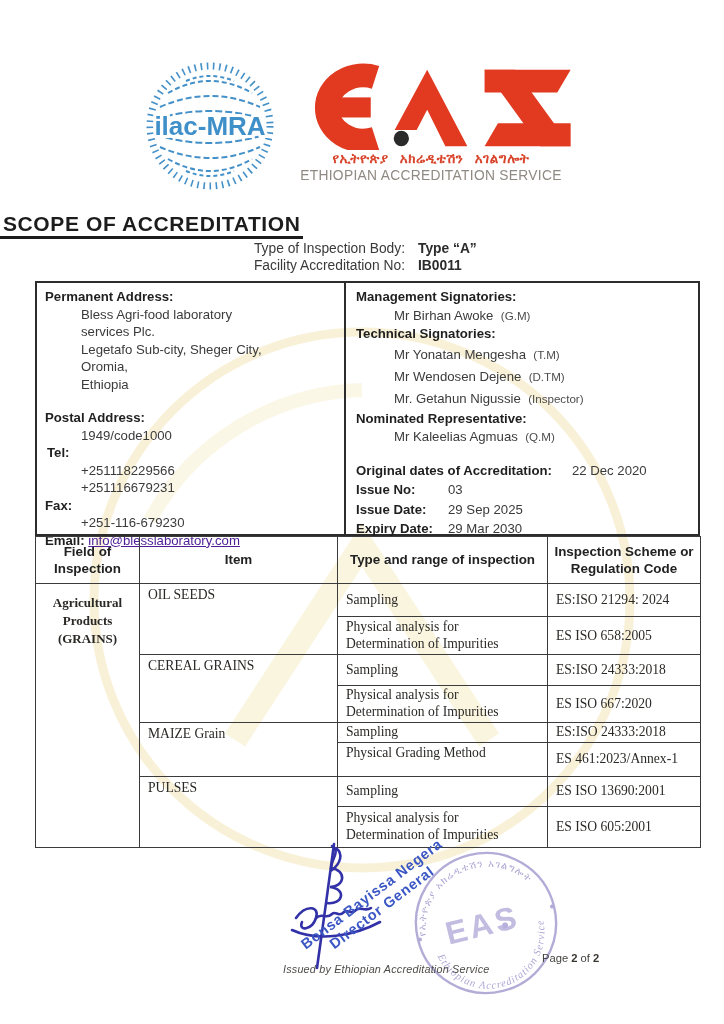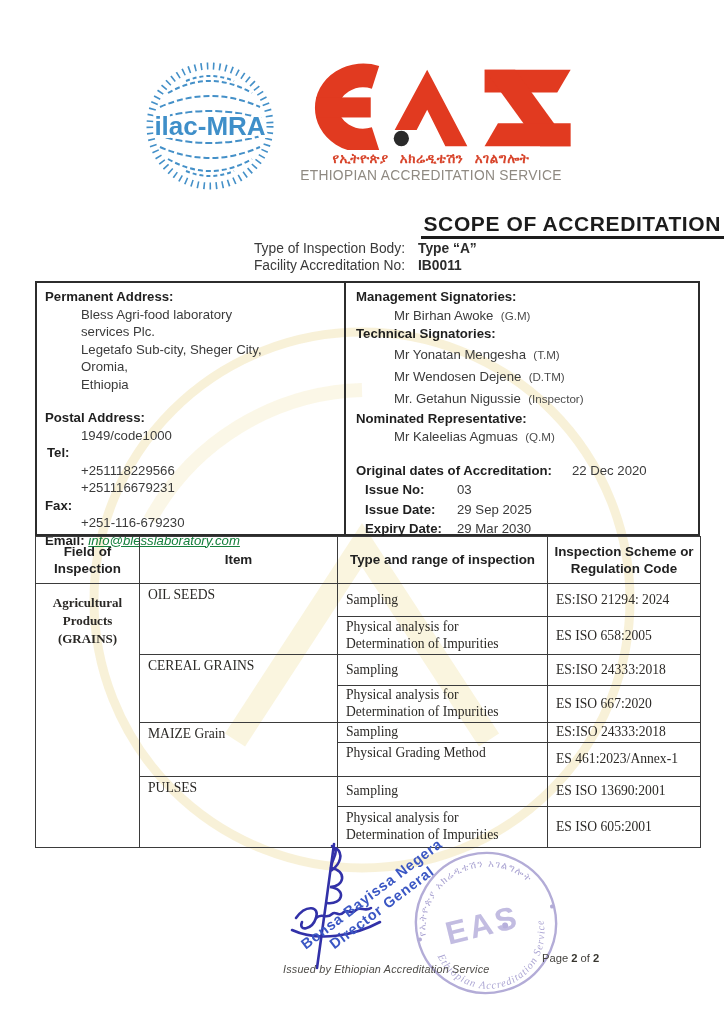--- a/index.html
+++ b/index.html
@@ -12,41 +12,41 @@
   .watermark{position:absolute; left:0; top:0; width:724px; height:1024px; pointer-events:none;}
   
   .ilac-logo{position:absolute; left:146px; top:57px;}
   .eas-logo{position:absolute; left:286px; top:62px; width:290px;}
   .eas-letters{display:block; width:290px; height:88px;}
   .eas-amharic{margin-top:1px; color:#d8452c; font-weight:bold; font-size:13.5px;
     text-align:center; letter-spacing:0.5px; word-spacing:7px; white-space:nowrap;}
   .eas-english{color:#8f8a82; font-size:13.8px; letter-spacing:0.3px; text-align:center;
     margin-top:1px; white-space:nowrap;}
   
-  .doc-title{position:absolute; top:212px; left:0; width:724px; text-align:right;
+  .doc-title{position:absolute; top:212px; left:0; width:724px; text-align:left;
     font-size:21px; font-weight:bold; letter-spacing:0.6px; color:#1c1c1c;}
   .doc-title span{border-bottom:3px solid #1c1c1c; padding:0 3px 1px;}
   .subrow{position:absolute; left:110px; width:500px; display:flex; font-size:13.8px; color:#3a3a3a;}
   .subrow .lab{width:295px; text-align:right;}
   .subrow .val{font-weight:bold; margin-left:13px; color:#2c2c2c;}
   .subrow1{top:241px;} .subrow2{top:258px;}
   
   .infobox{position:absolute; left:35px; top:281px; width:665px; height:255px;
     border:2px solid #2c2c2c; box-sizing:border-box; font-size:13.2px; color:#3b3b3b;}
   .leftcol{position:absolute; left:0; top:0; width:251px; height:100%;
     padding:5px 8px 16px 8px; box-sizing:border-box; line-height:17.5px;}
   .rightcol{position:absolute; left:307px; top:0; right:0; height:100%;
     border-left:2px solid #2c2c2c; padding:5px 10px 0 10px; box-sizing:border-box; line-height:18.5px;}
   .blab{font-weight:bold; color:#1f1f1f;}
   .ind{padding-left:36px;} .ind2{padding-left:38px;}
   .tech-line{line-height:22px;} .gap14{height:14px;} .gap16{height:16px;}
   .qual{font-size:11.6px; color:#4c4c4c;}
-  .email-link{color:#15803d; text-decoration:underline;font-style:italic;}
+  .email-link{color:#4c1d95; text-decoration:underline;}
   .drow{display:flex; line-height:19.5px;}
-  .dlab{font-weight:bold; color:#1f1f1f; min-width:78px; padding-right:14px; white-space:nowrap;margin-left:9px;}
+  .dlab{font-weight:bold; color:#1f1f1f; min-width:78px; padding-right:14px; white-space:nowrap;}
   .dlab-wide{font-weight:bold; color:#1f1f1f; padding-right:20px; white-space:nowrap;text-align:right;}
   
   .scope-table{position:absolute; left:35px; top:536px; width:665px;
     border-collapse:collapse; table-layout:fixed;
     font-family:"Liberation Serif",serif; font-size:13.6px; color:#2b2926;border-radius:31px;}
   .scope-table th,.scope-table td{border:1.6px solid #3b3b3b; padding:1px 8px; overflow:hidden;}
   .scope-table th{font-family:"Liberation Sans",sans-serif; font-size:13.4px;
     line-height:1.28; color:#222; vertical-align:middle; text-align:center; padding:2px 4px;}
   .cell-field{text-align:center; vertical-align:top; padding-top:10px !important;
     font-weight:bold; line-height:1.4; font-size:13px;}

